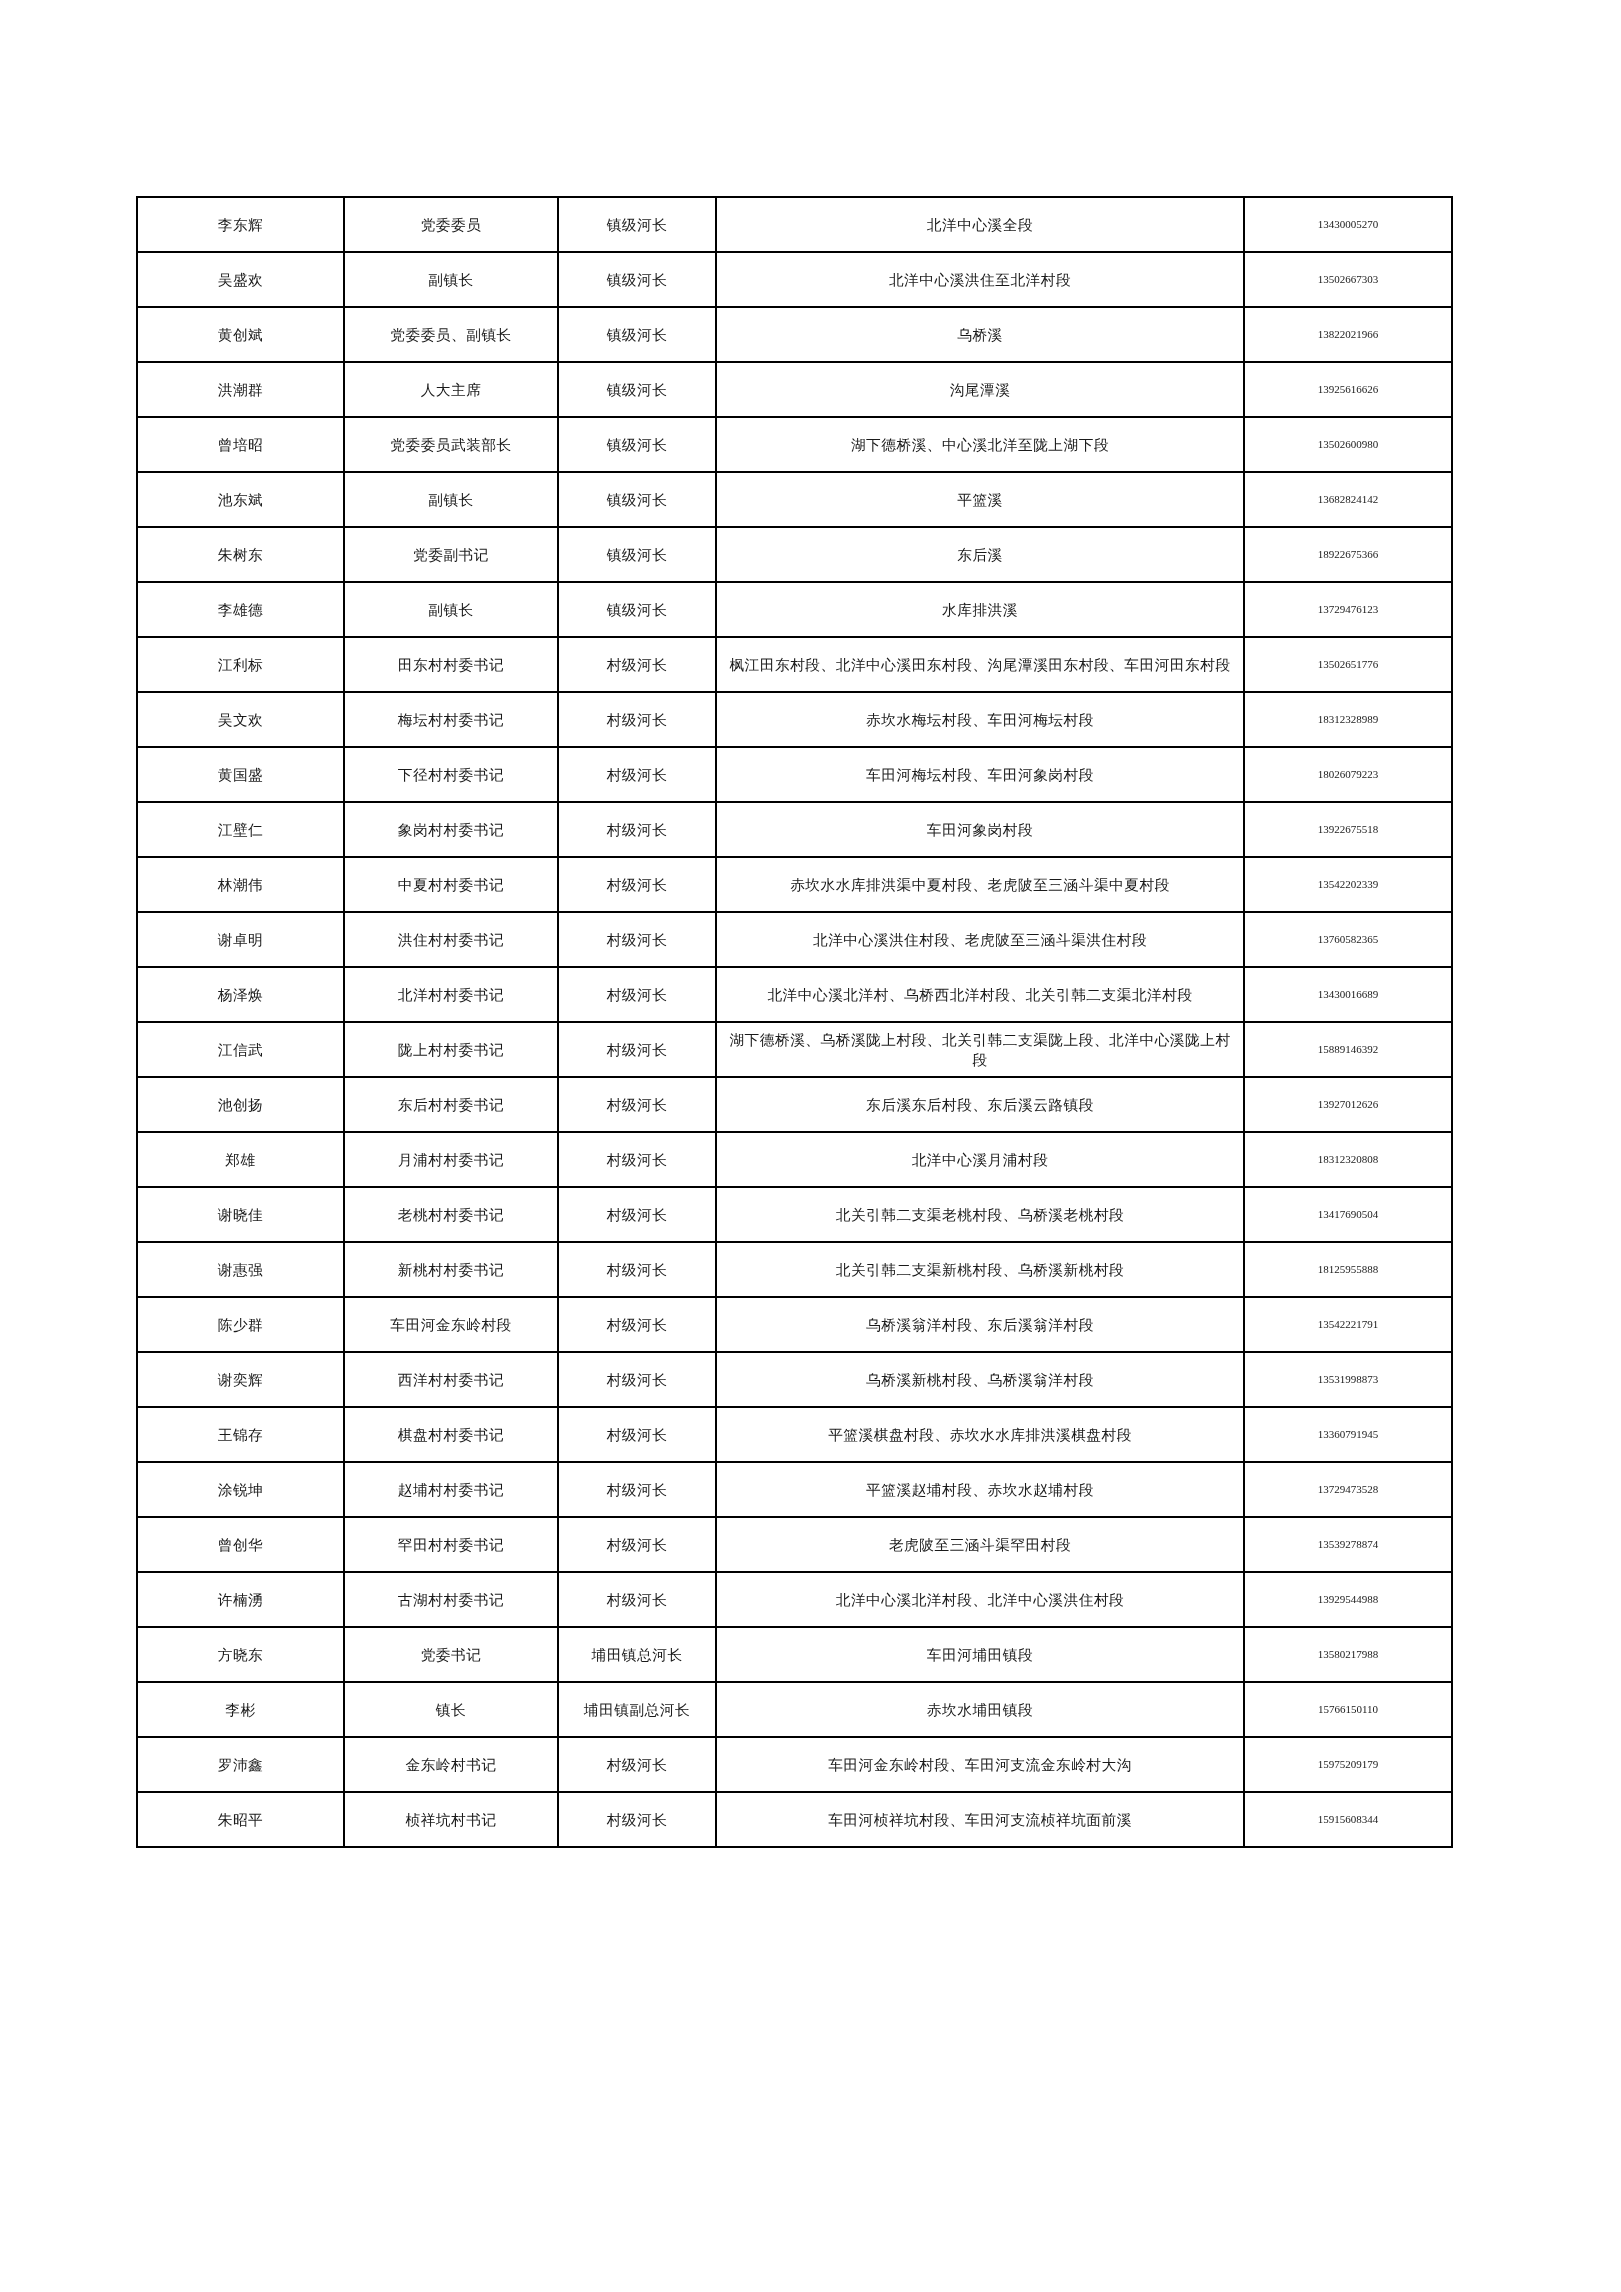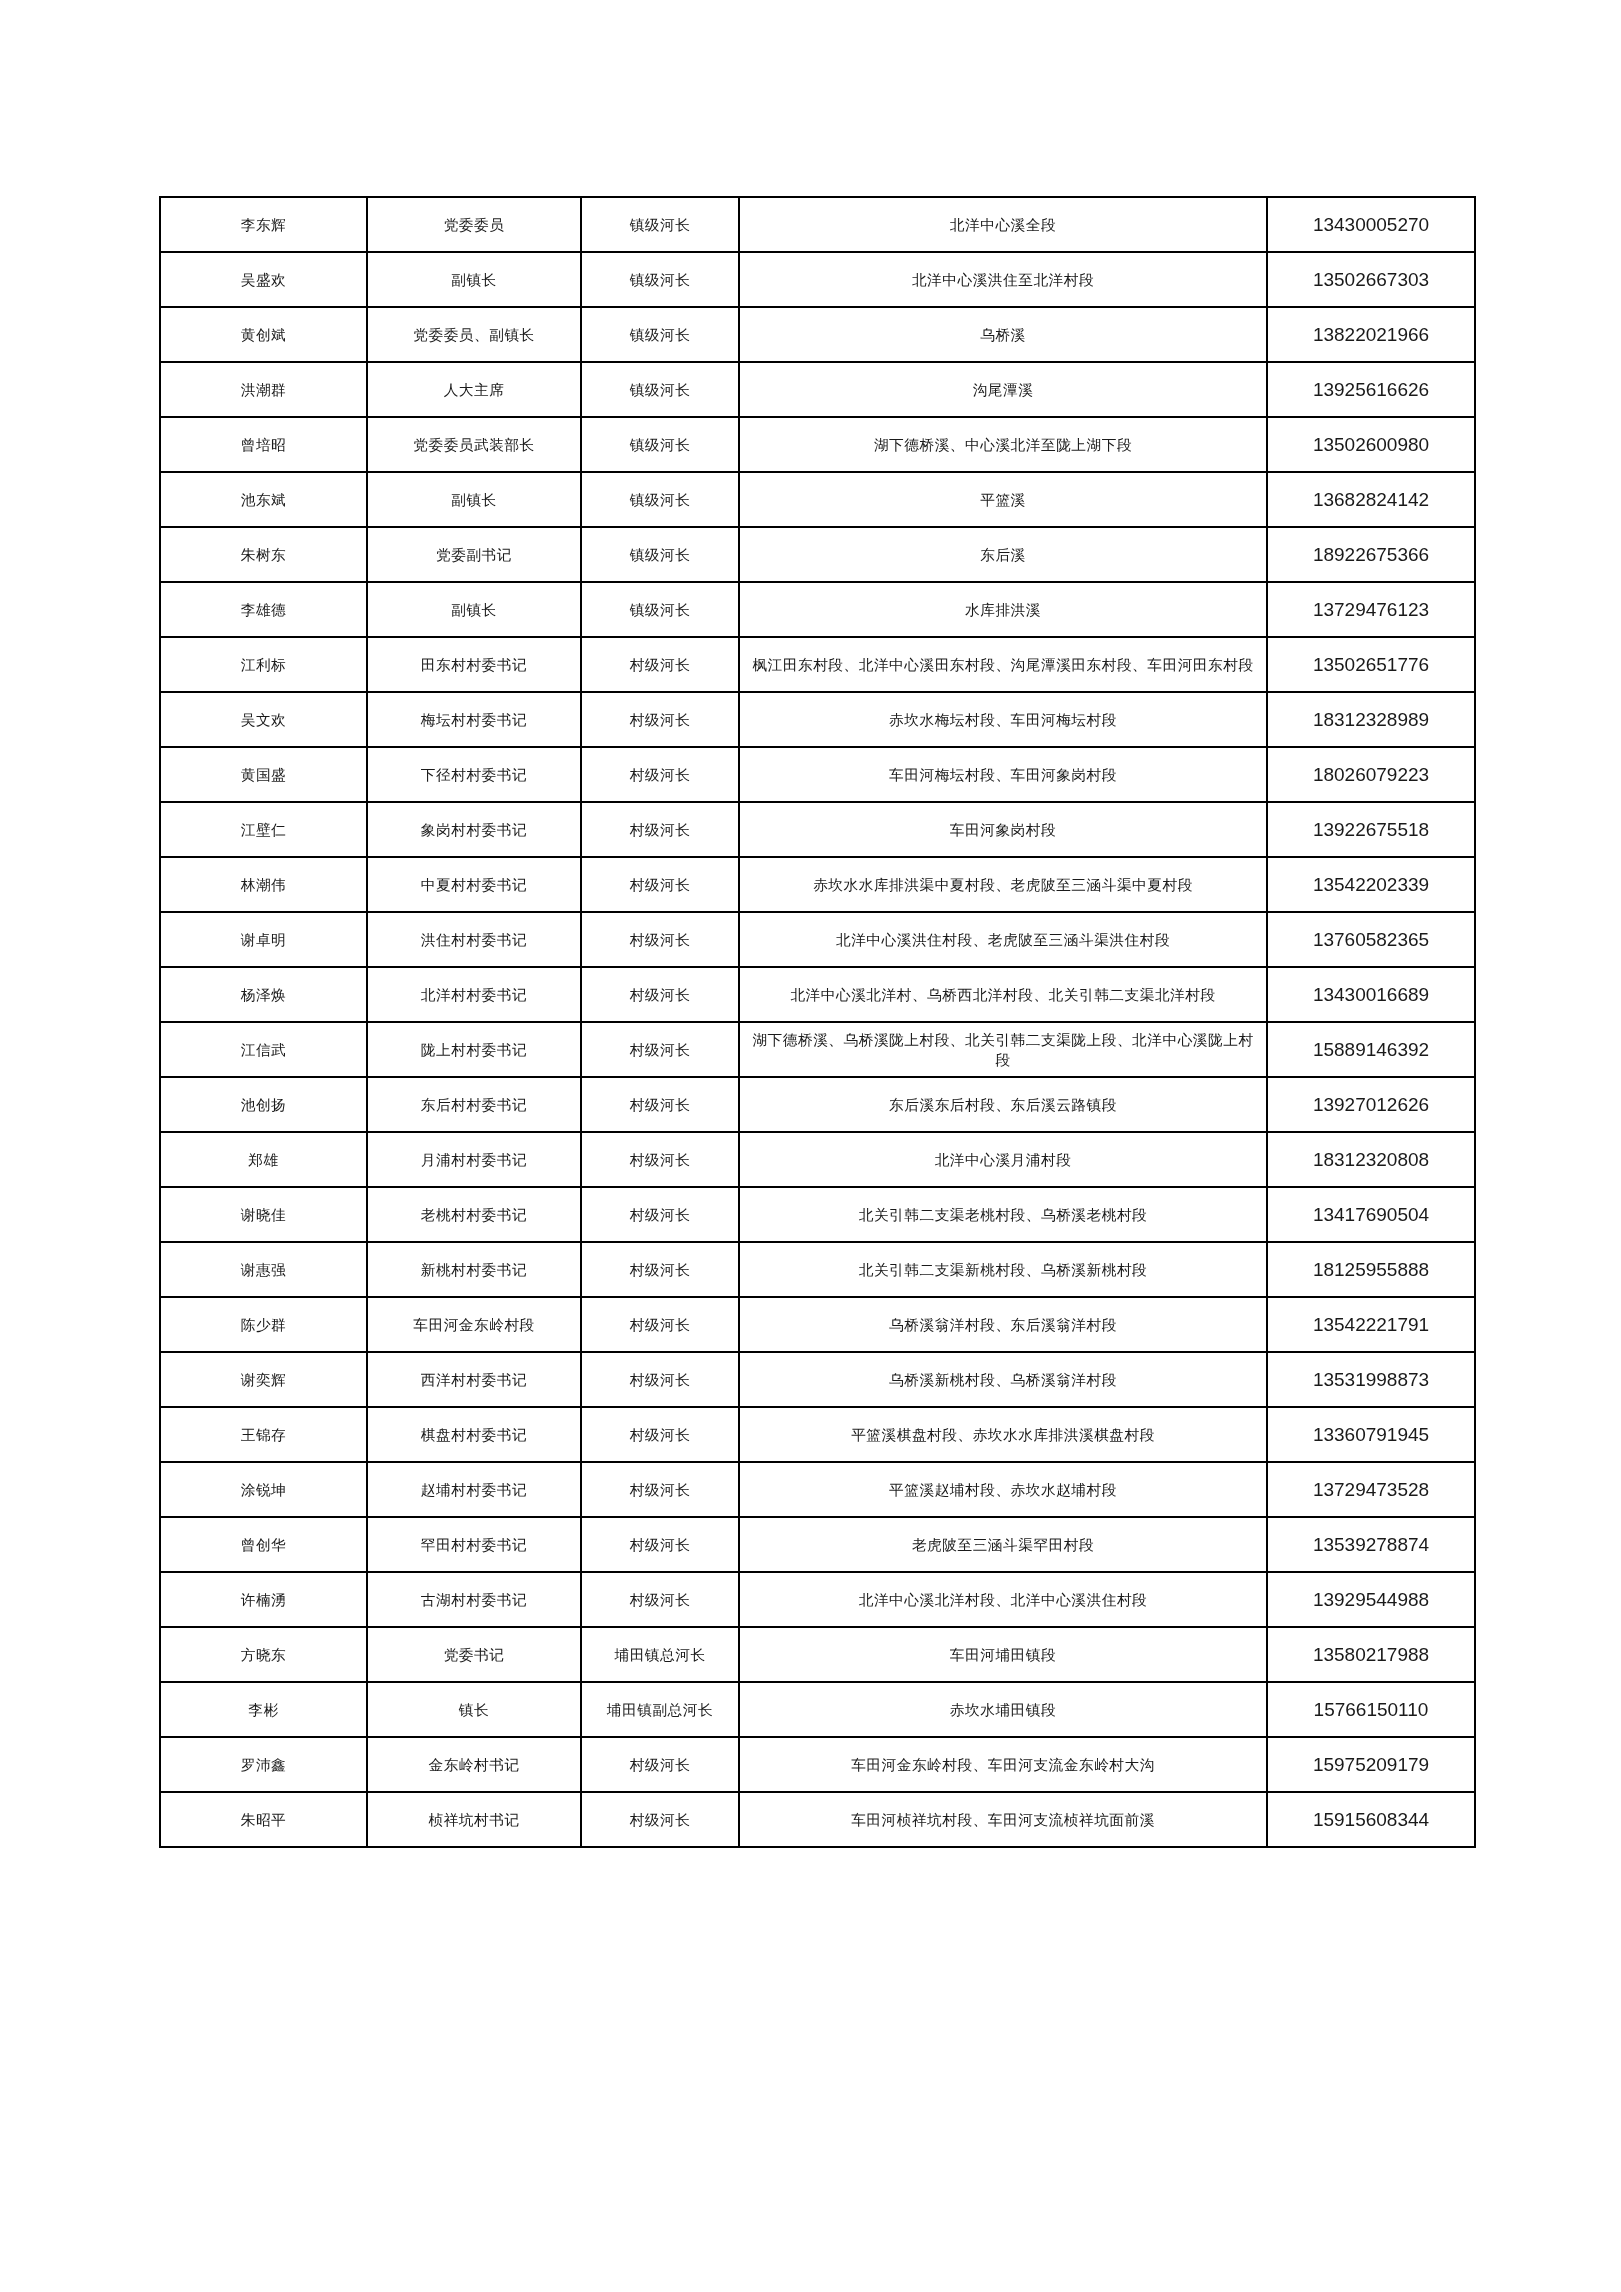--- a/index.html
+++ b/index.html
@@ -17,21 +17,21 @@
     }
     .page {
       position: absolute;
       left: 0; top: 0;
       width: 1621px;
       height: 2293px;
       background: #ffffff;
     }
     table.roster {
       position: absolute;
-      left: 159px;
+      left: 136px;
       top: 196px;
       width: 1314px;
       border-collapse: collapse;
       table-layout: fixed;
       border: 2.9px solid #000000;
       padding-left: 21px;
     }
     table.roster col.c-name  { width: 207px; }
     table.roster col.c-post  { width: 214px; }
     table.roster col.c-level { width: 158px; }
@@ -44,22 +44,22 @@
       text-align: center;
       vertical-align: middle;
       font-size: 14.7px;
       line-height: 19.6px;
       padding: 0 7.8px;
       box-sizing: border-box;
       color: #1a1a1a;
       letter-spacing: 0.5px;
     }
     table.roster td.phone {
-      font-family: Liberation Sans, sans-serif;
-      font-size: 19px;
+      font-family: Liberation Serif, serif;
+      font-size: 11px;
       letter-spacing: 0;
     }
     table.roster td.river {
       padding: 0 11.8px;
     }
   </style>
 </head>
 <body>
 
 <div class="page">

